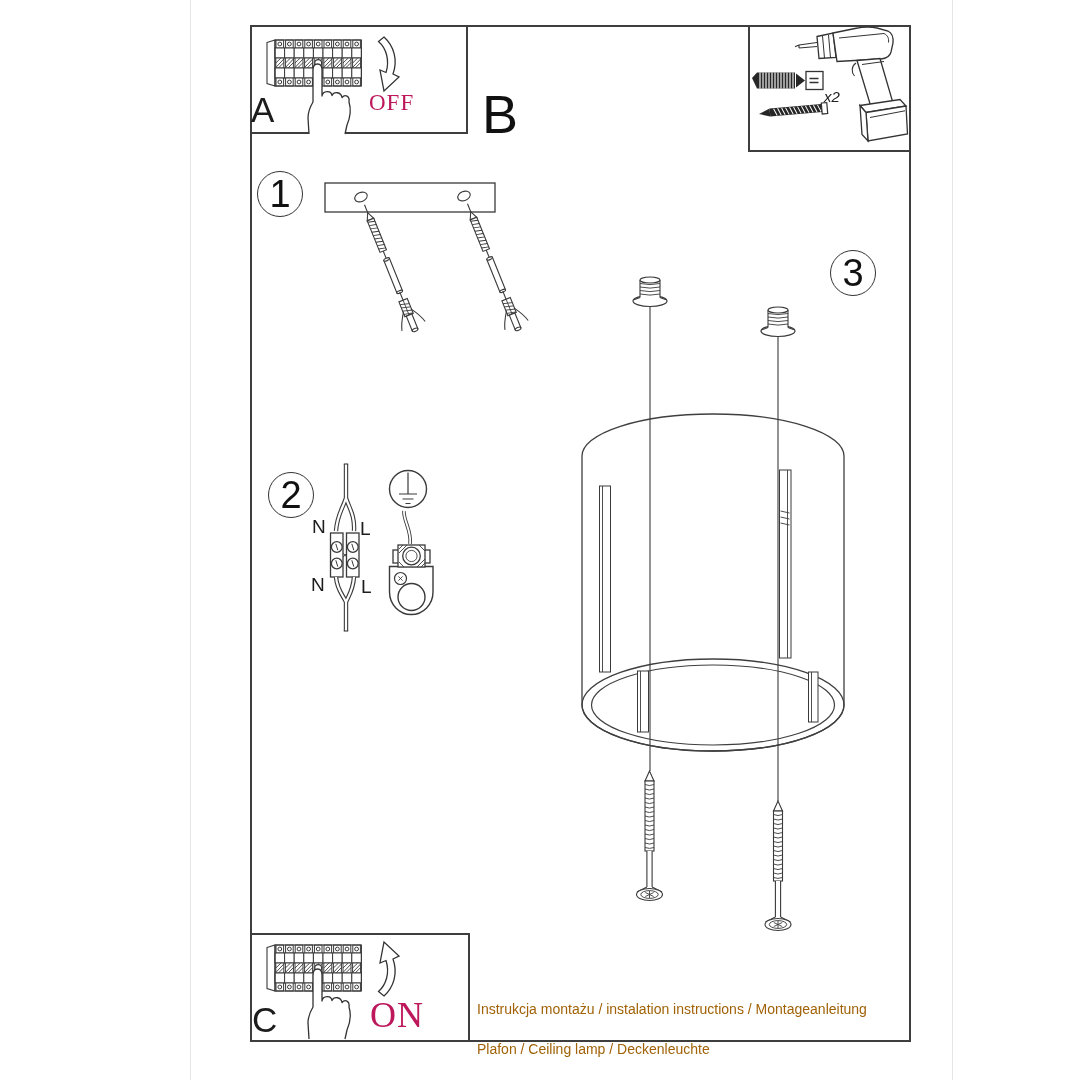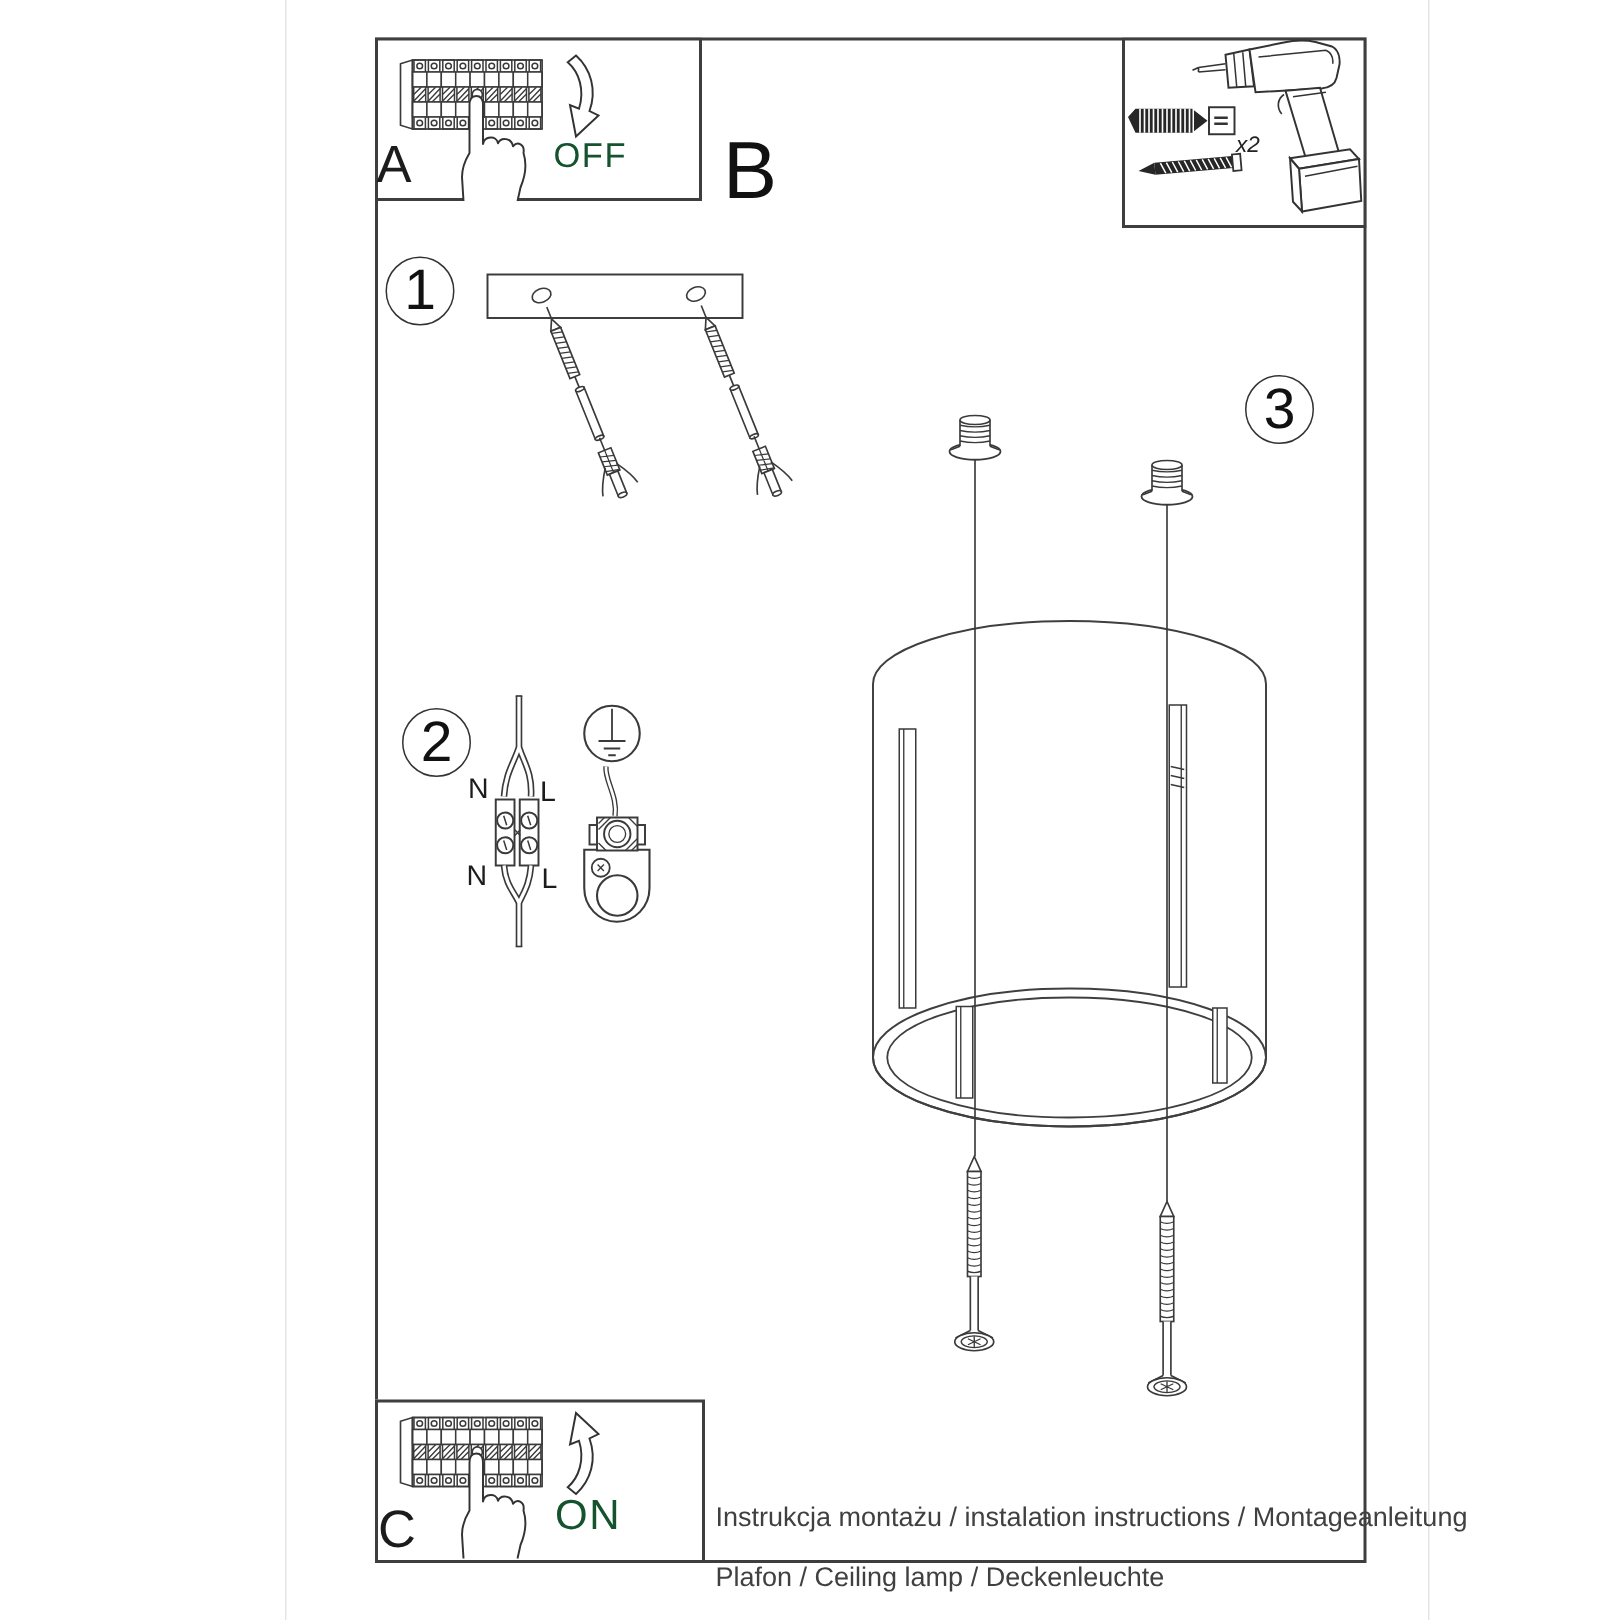--- a/index.html
+++ b/index.html
@@ -4,27 +4,27 @@
 <style>
   html,body{margin:0;padding:0;background:#ffffff;}
   body{width:1080px;height:1080px;position:relative;overflow:hidden;
        font-family:"Liberation Sans", sans-serif;color:#1c1c1c;}
   .abs{position:absolute;}
   .page-edge{width:1px;height:1080px;background:#e5e5e5;top:0;}
   .frame{border:2px solid #3e3e3e;background:transparent;box-sizing:border-box;}
   .box{border:2px solid #3e3e3e;background:#ffffff;box-sizing:border-box;}
   .biglabel{font-size:35px;color:#1c1c1c;}
   .hugelabel{font-size:54px;color:#111;}
-  .switchlabel{font-size:23px;letter-spacing:1px;color:#14532d;}
+  .switchlabel{font-size:23px;letter-spacing:1px;color:#be185d;font-family:Liberation Serif, serif;}
   .stepcircle{width:46px;height:46px;border:1.7px solid #333;border-radius:50%;
               background:#fff;display:flex;align-items:center;justify-content:center;
               font-size:38px;color:#111;box-sizing:border-box;}
   .wirelabel{font-size:19px;color:#1c1c1c;}
   .qty{font-size:15px;font-style:italic;color:#222;}
-  .caption{font-size:18px;color:#404040;white-space:nowrap;}
+  .caption{font-size:14px;color:#a16207;white-space:nowrap;}
   svg{position:absolute;left:0;top:0;}
 </style>
 </head>
 <body>
 
 <div class="abs page-edge" style="left:190px;"></div>
 <div class="abs page-edge" style="left:952px;"></div>
 
 <div class="abs frame" style="left:250px;top:25px;width:661px;height:1017px;"></div>
 <div class="abs box" style="left:250px;top:25px;width:218px;height:109px;"></div>
@@ -240,21 +240,21 @@
     <use href="#lscrew" transform="translate(649.5,771)"></use>
     <use href="#lscrew" transform="translate(778,801)"></use>
   </g>
 </svg>
 
 <div class="abs biglabel" style="left:251px;top:90px;">A</div>
 <div class="abs hugelabel" style="left:482px;top:83px;">B</div>
 <div class="abs biglabel" style="left:252px;top:1000px;">C</div>
 
 <div class="abs switchlabel" style="left:369px;top:90px;">OFF</div>
-<div class="abs switchlabel" style="left:370px;top:994px;font-size:28px;">ON</div>
+<div class="abs switchlabel" style="left:370px;top:994px;font-size:36px;">ON</div>
 
 <div class="abs qty" style="left:824px;top:88px;">x2</div>
 
 <div class="abs stepcircle" style="left:257px;top:171px;">
   <span>1</span>
 </div>
 <div class="abs stepcircle" style="left:268px;top:472px;">
   <span>2</span>
 </div>
 <div class="abs stepcircle" style="left:830px;top:250px;">

